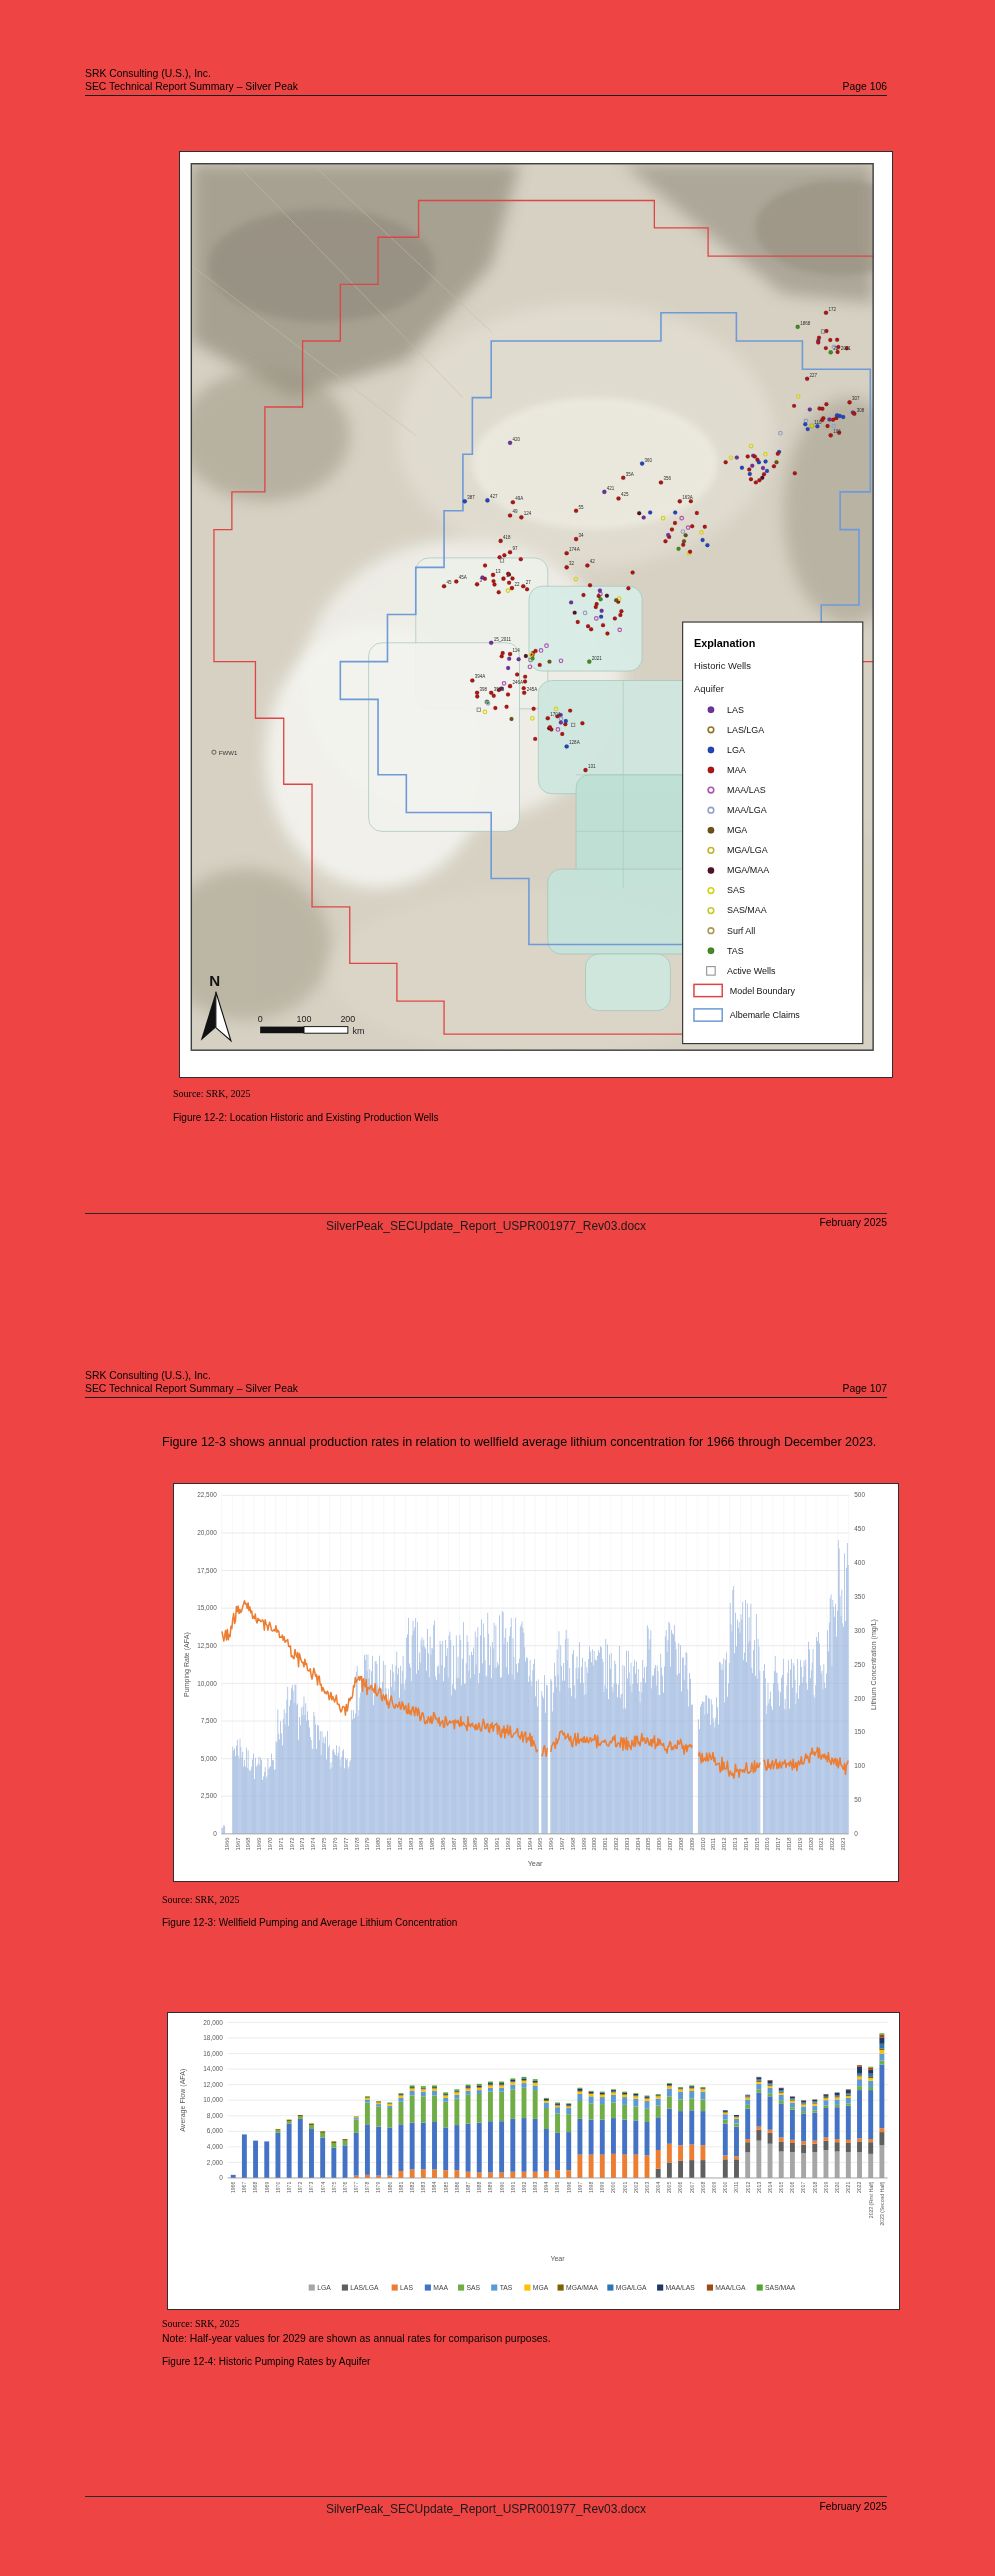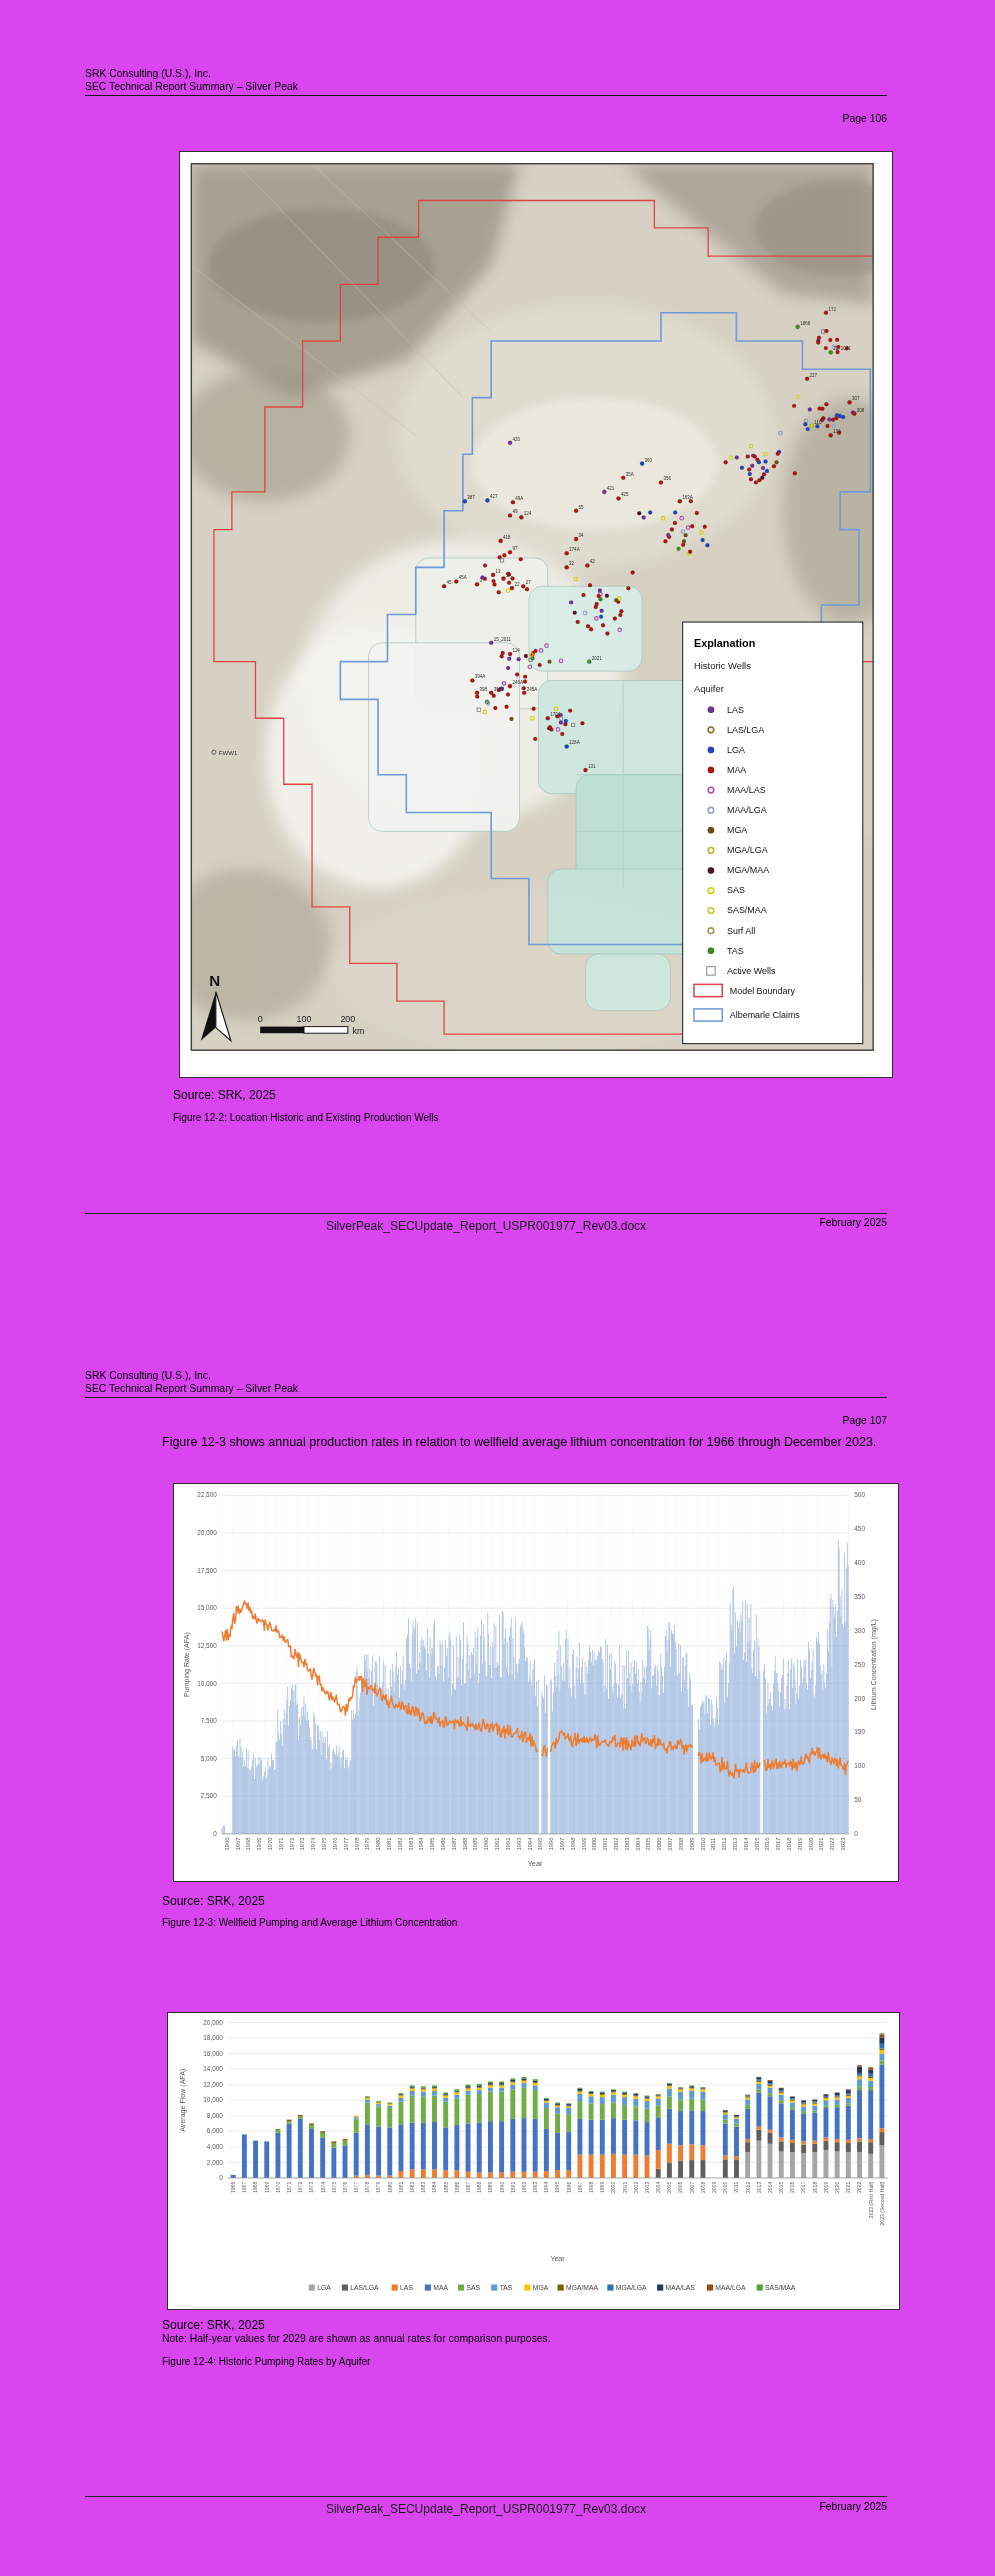--- a/index.html
+++ b/index.html
@@ -1,25 +1,25 @@
 <!DOCTYPE html>
 <html style="font-size:15px"><head>
 <meta charset="utf-8">
 <style>
   html,body{margin:0;padding:0;background:#ffffff;}
   body{width:995px;height:2576px;position:relative;font-family:"Liberation Sans",sans-serif;color:#000;}
   .abs{position:absolute;}
-  .page{position:absolute;left:0;width:995px;height:1288px;background:#d946ef;}
+  .page{position:absolute;left:0;width:995px;height:1288px;background:#ef4444;}
   .hdr-line{font-size:10.4px;color:#000;}
   .hdr-rule{border-top:1.5px solid #1a1a1a;}
   .ftr-rule{border-top:1.1px solid #2a2a2a;}
   .ftr-file{font-size:12px;color:#1a1a1a;text-align:center;}
   .ftr-date{font-size:10.4px;color:#000;text-align:right;}
-  .page-num{text-align:right;margin-top:32px;}
-  .src-line{font-size:12px;color:#000;}
+  .page-num{text-align:right;}
+  .src-line{font-size:10px;color:#000;font-family:Liberation Serif, serif;}
   .note-line{font-size:10.4px;color:#000;}
   .fig-caption{font-size:10px;color:#000;}
   .body-para{font-size:12.5px;line-height:24.5px;text-align:justify;color:#000;}
   .fig-box{border:1px solid #2e2e2e;background:#fff;}
   svg text{font-family:"Liberation Sans",sans-serif;}
 </style>
 </head>
 <body>
 
 <div class="page" style="top:0;">

